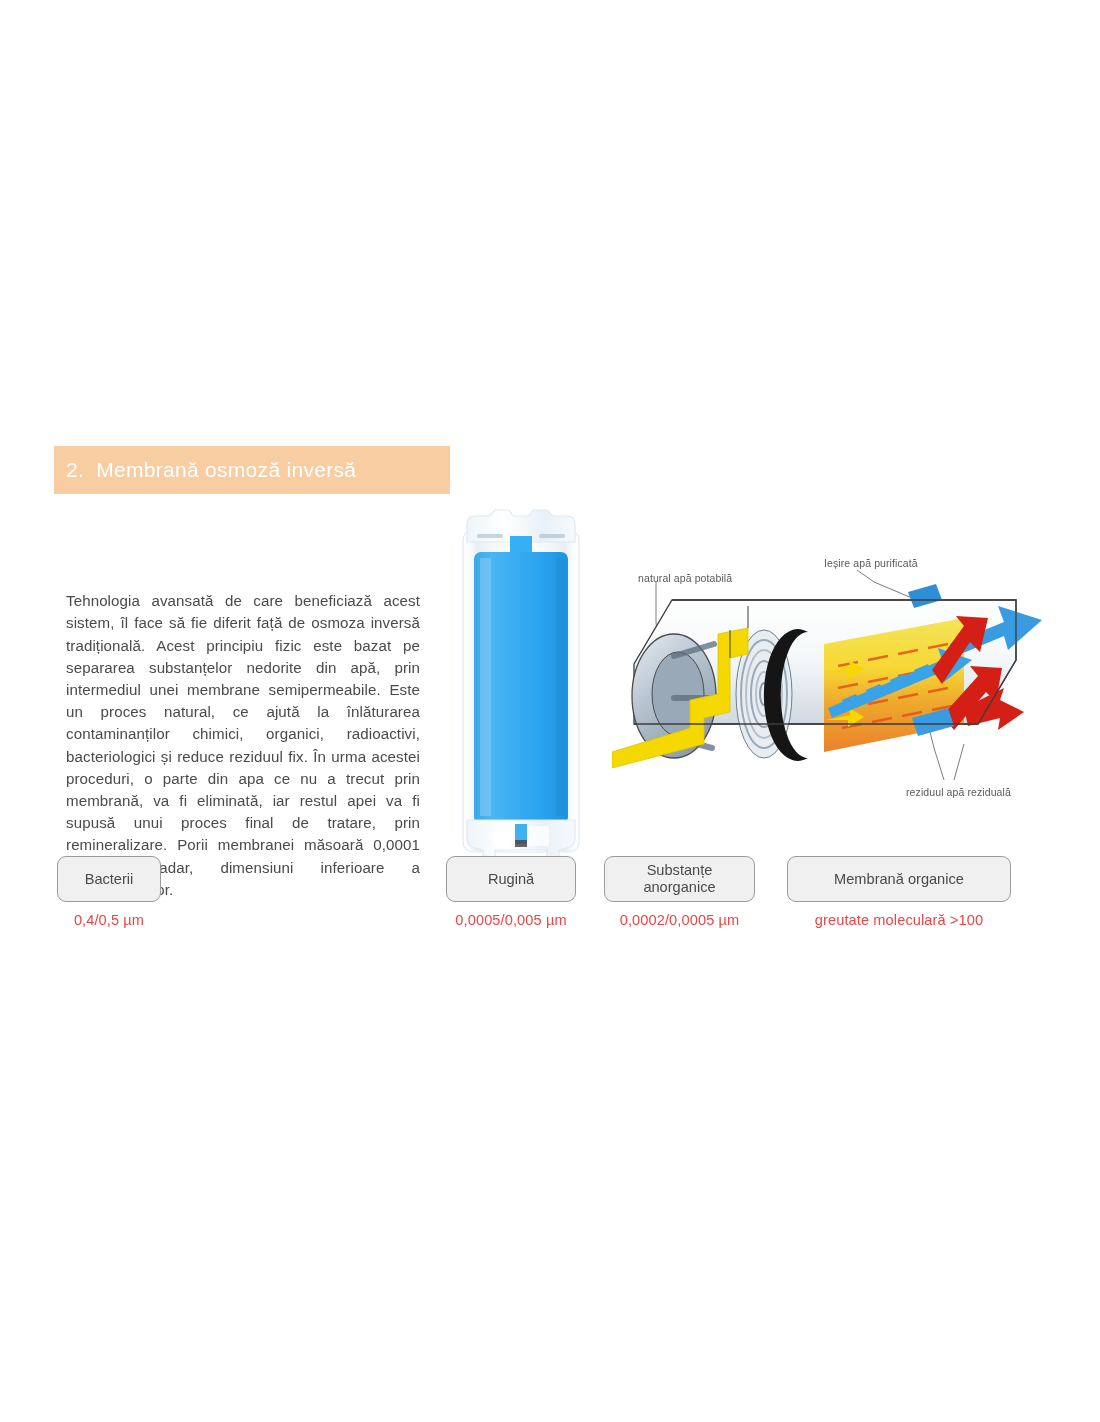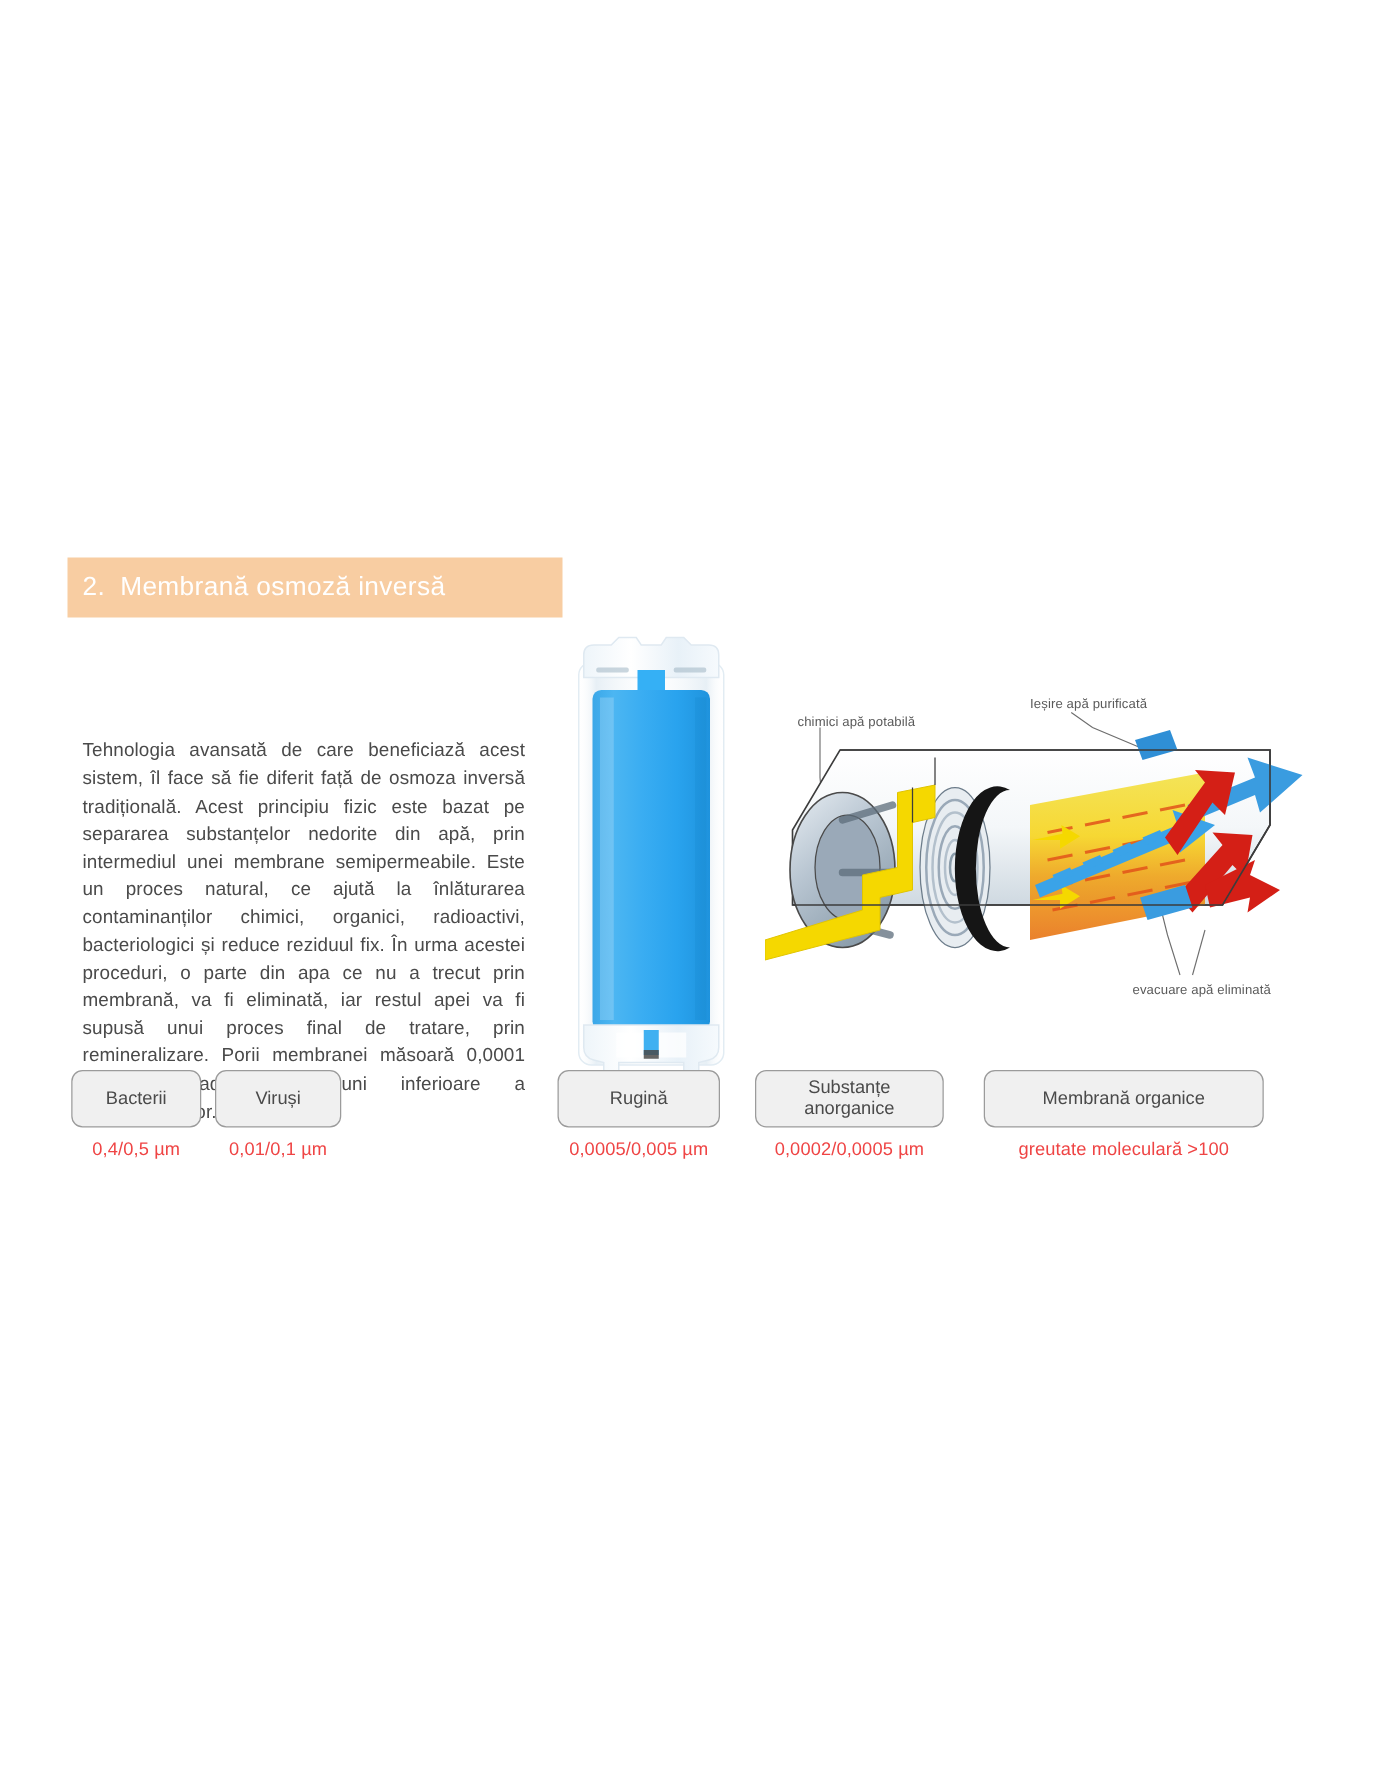--- a/index.html
+++ b/index.html
@@ -181,23 +181,23 @@
     <rect x="50" y="318" width="56" height="20" fill="#ffffff" opacity="0.75"></rect>
     <rect x="72" y="316" width="12" height="20" fill="#2ba7f0" opacity="0.9"></rect>
     <rect x="72" y="332" width="12" height="7" fill="#4a4a4a" opacity="0.85"></rect>
     <path d="M44 350 L112 350 Q118 350 118 354 L118 358 Q118 362 112 362 L44 362 Q38 362 38 358 L38 354 Q38 350 44 350 Z" fill="#f2f8fc" stroke="#e2ecf3" stroke-width="1"></path>
     <rect x="68" y="362" width="20" height="14" rx="3" fill="#eaf3f9" stroke="#dde8f0" stroke-width="1"></rect>
   </svg>
 </div>
 
 <div id="ro-diagram">
 
-  <div class="diag-label" id="lbl-intrare">chimici apă potabilă</div>
+  <div class="diag-label" id="lbl-intrare">natural apă potabilă</div>
   <div class="diag-label" id="lbl-iesire">Ieșire apă purificată</div>
-  <div class="diag-label" id="lbl-evacuare">evacuare apă eliminată</div>
+  <div class="diag-label" id="lbl-evacuare">reziduul apă reziduală</div>
 
   <svg viewBox="0 0 436 268" width="436" height="268" style="position:absolute;left:0;top:0">
     <defs>
       <linearGradient id="gMetal" x1="0" y1="0" x2="0.6" y2="1">
         <stop offset="0" stop-color="#e7edf2"></stop>
         <stop offset="0.45" stop-color="#b9c6d2"></stop>
         <stop offset="1" stop-color="#8b9dab"></stop>
       </linearGradient>
       <linearGradient id="gShellD" x1="0" y1="0" x2="0" y2="1">
         <stop offset="0" stop-color="#ffffff"></stop>
@@ -284,24 +284,20 @@
   </svg>
 </div>
 
 <div id="badge-row">
 
   <div class="badge-cell" id="cell-0">
     <div class="badge-box">Bacterii</div>
     <div class="badge-size">0,4/0,5  µm</div>
   </div>
 
-  <div class="badge-cell" id="cell-1">
-    <div class="badge-box">Viruși</div>
-    <div class="badge-size">0,01/0,1  µm</div>
-  </div>
 
 
   <div class="badge-cell" id="cell-3">
     <div class="badge-box">Rugină</div>
     <div class="badge-size">0,0005/0,005  µm</div>
   </div>
 
   <div class="badge-cell" id="cell-4">
     <div class="badge-box two-line">Substanțe anorganice</div>
     <div class="badge-size">0,0002/0,0005 µm</div>

